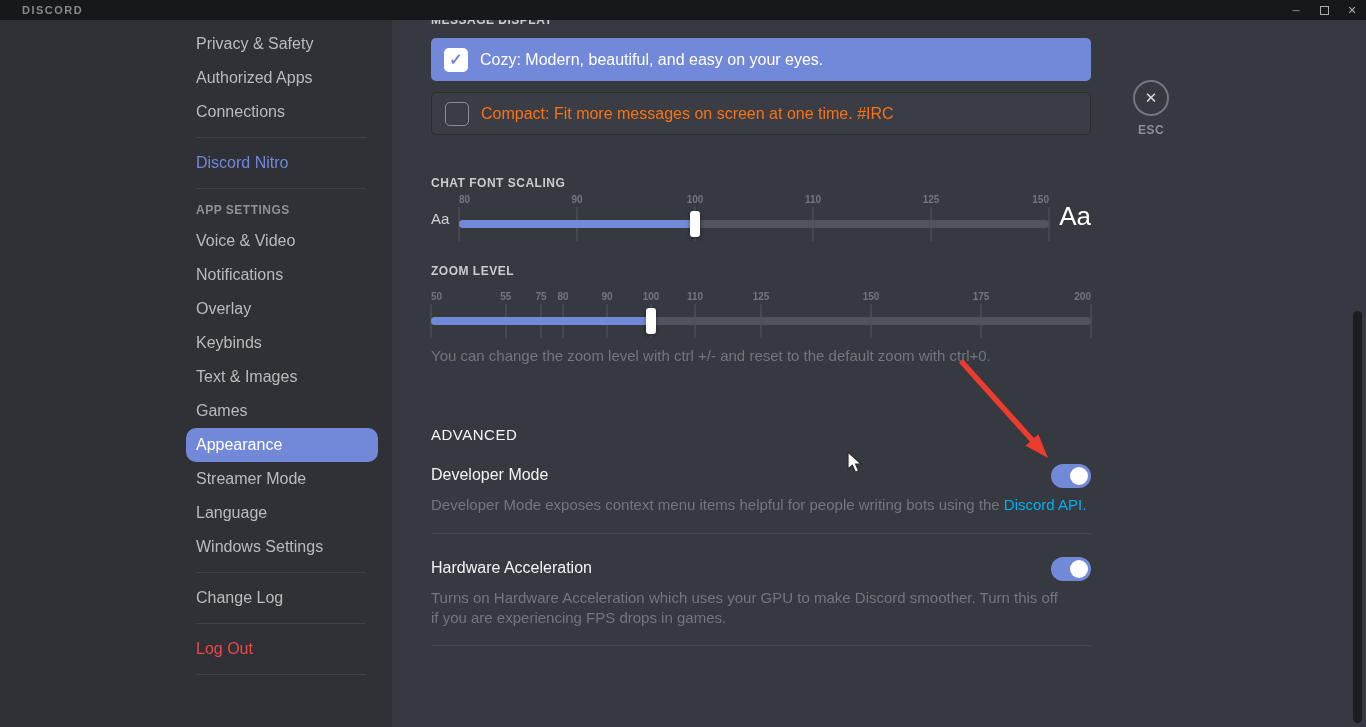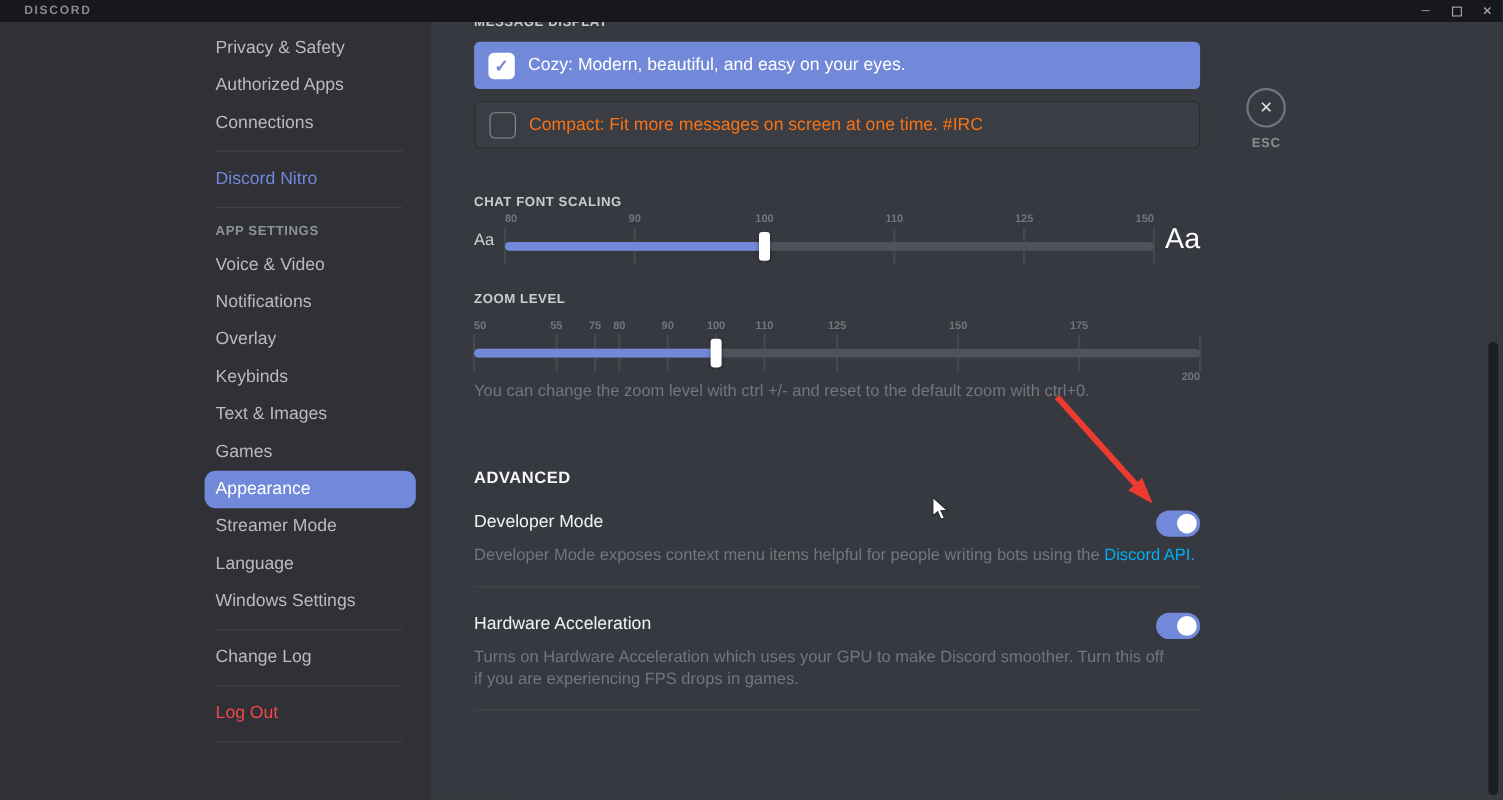--- a/index.html
+++ b/index.html
@@ -88,21 +88,21 @@
   .slider-handle {
     position:absolute; top:17px; width:10px; height:26px; border-radius:3px;
     background:#ffffff; transform:translateX(-50%); box-shadow:0 1px 4px rgba(0,0,0,.4);
     cursor:grab; z-index:3;
   }
   .aa-small { position:absolute; left:0; top:16px; font-size:15px; color:#cfd1d4; }
   .aa-large { position:absolute; right:0; top:7px; font-size:26px; color:#ffffff; }
   .help-text { position:absolute; left:0; top:347px; font-size:15px; color:#72767d; white-space:nowrap; }
   
   .advanced-label {
-    position:absolute; left:0; top:426px; font-size:15px; font-weight:bold;
+    position:absolute; left:0; top:426px; font-size:15px; font-weight:normal;
     letter-spacing:.5px; color:#f6f6f7;
   }
   .setting-row { position:absolute; left:0; width:660px; }
   .setting-title { font-size:16px; color:#f2f3f5; }
   .setting-desc { font-size:15px; color:#72767d; line-height:20px; }
   .setting-desc a { color:#00b0f4; text-decoration:none; cursor:pointer; }
   .toggle {
     position:absolute; right:0; top:-2px; width:40px; height:24px; border-radius:12px;
     background:#7289da; cursor:pointer;
   }
@@ -182,21 +182,21 @@
         <span class="tick-label first" style="left:0%;">50</span>
         <span class="tick-label" style="left:11.33%;">55</span>
         <span class="tick-label" style="left:16.67%;">75</span>
         <span class="tick-label" style="left:20%;">80</span>
         <span class="tick-label" style="left:26.67%;">90</span>
         <span class="tick-label" style="left:33.33%;">100</span>
         <span class="tick-label" style="left:40%;">110</span>
         <span class="tick-label" style="left:50%;">125</span>
         <span class="tick-label" style="left:66.67%;">150</span>
         <span class="tick-label" style="left:83.33%;">175</span>
-        <span class="tick-label last" style="left:100%;margin-top:46px;">200</span>
+        <span class="tick-label last" style="left:100%;">200</span>
         <div class="tick-mark" style="left:0%;"></div>
         <div class="tick-mark" style="left:11.33%;"></div>
         <div class="tick-mark" style="left:16.67%;"></div>
         <div class="tick-mark" style="left:20%;"></div>
         <div class="tick-mark" style="left:26.67%;"></div>
         <div class="tick-mark" style="left:33.33%;"></div>
         <div class="tick-mark" style="left:40%;"></div>
         <div class="tick-mark" style="left:50%;"></div>
         <div class="tick-mark" style="left:66.67%;"></div>
         <div class="tick-mark" style="left:83.33%;"></div>

